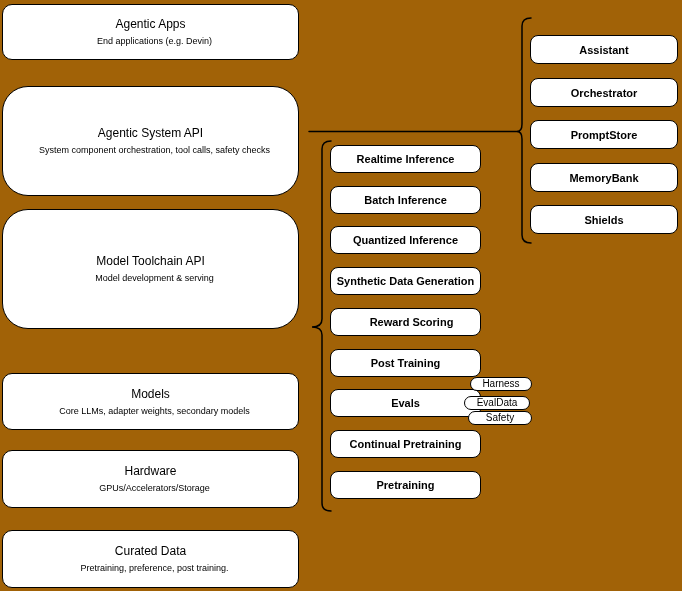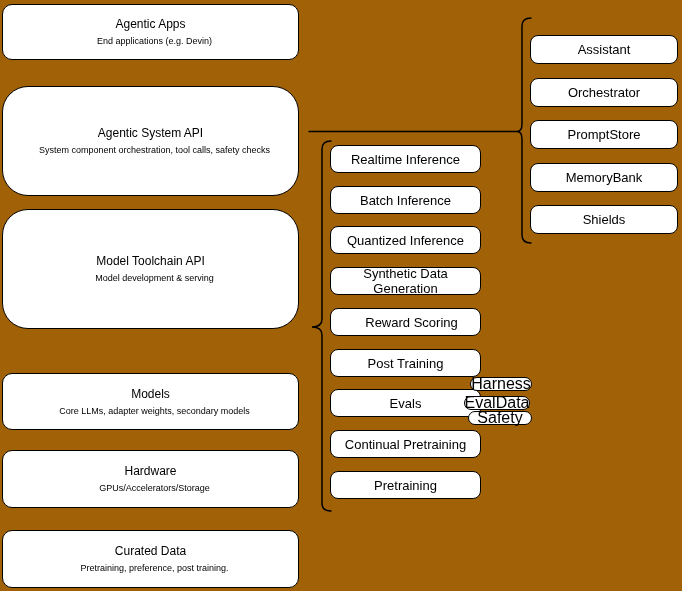--- a/index.html
+++ b/index.html
@@ -43,40 +43,41 @@
   .lb5 { top: 530px; height: 58px;  }
   .node {
     position: absolute;
     border: 1.5px solid #000000;
     border-radius: 8px;
     background: #ffffff;
     box-sizing: border-box;
     display: flex;
     align-items: center;
     justify-content: center;
-    text-align: center;
-    font-size: 13px;
+    text-align: right;
+    font-size: 11px;
+    font-weight: bold;
   }
   .mid { left: 330px; width: 151px; height: 28px; }
   .m0 { top: 145px; } .m1 { top: 186px; border-radius: 8px; } .m2 { top: 226px; }
   .m3 { top: 267px; } .m4 { top: 308px; padding-left: 12px; } .m5 { top: 349px; }
   .m6 { top: 389px; } .m7 { top: 430px; } .m8 { top: 471px; }
   .rgt { left: 530px; width: 148px; height: 29px; }
   .c0 { top: 35px; } .c1 { top: 78px; } .c2 { top: 120px; }
   .c3 { top: 163px; } .c4 { top: 205px; }
   .pill {
     position: absolute;
     border: 1.3px solid #000000;
     border-radius: 8px;
     background: #ffffff;
     box-sizing: border-box;
     display: flex;
     align-items: center;
     justify-content: center;
-    font-size: 16px;
+    font-size: 10px;
     line-height: 1;
     z-index: 3;
   }
   .p0 { left: 470px; top: 377px; width: 62px; height: 14px; }
   .p1 { left: 464px; top: 396px; width: 66px; height: 14px; }
   .p2 { left: 468px; top: 411px; width: 64px; height: 14px; }
 </style>
 </head>
 <body>
 

